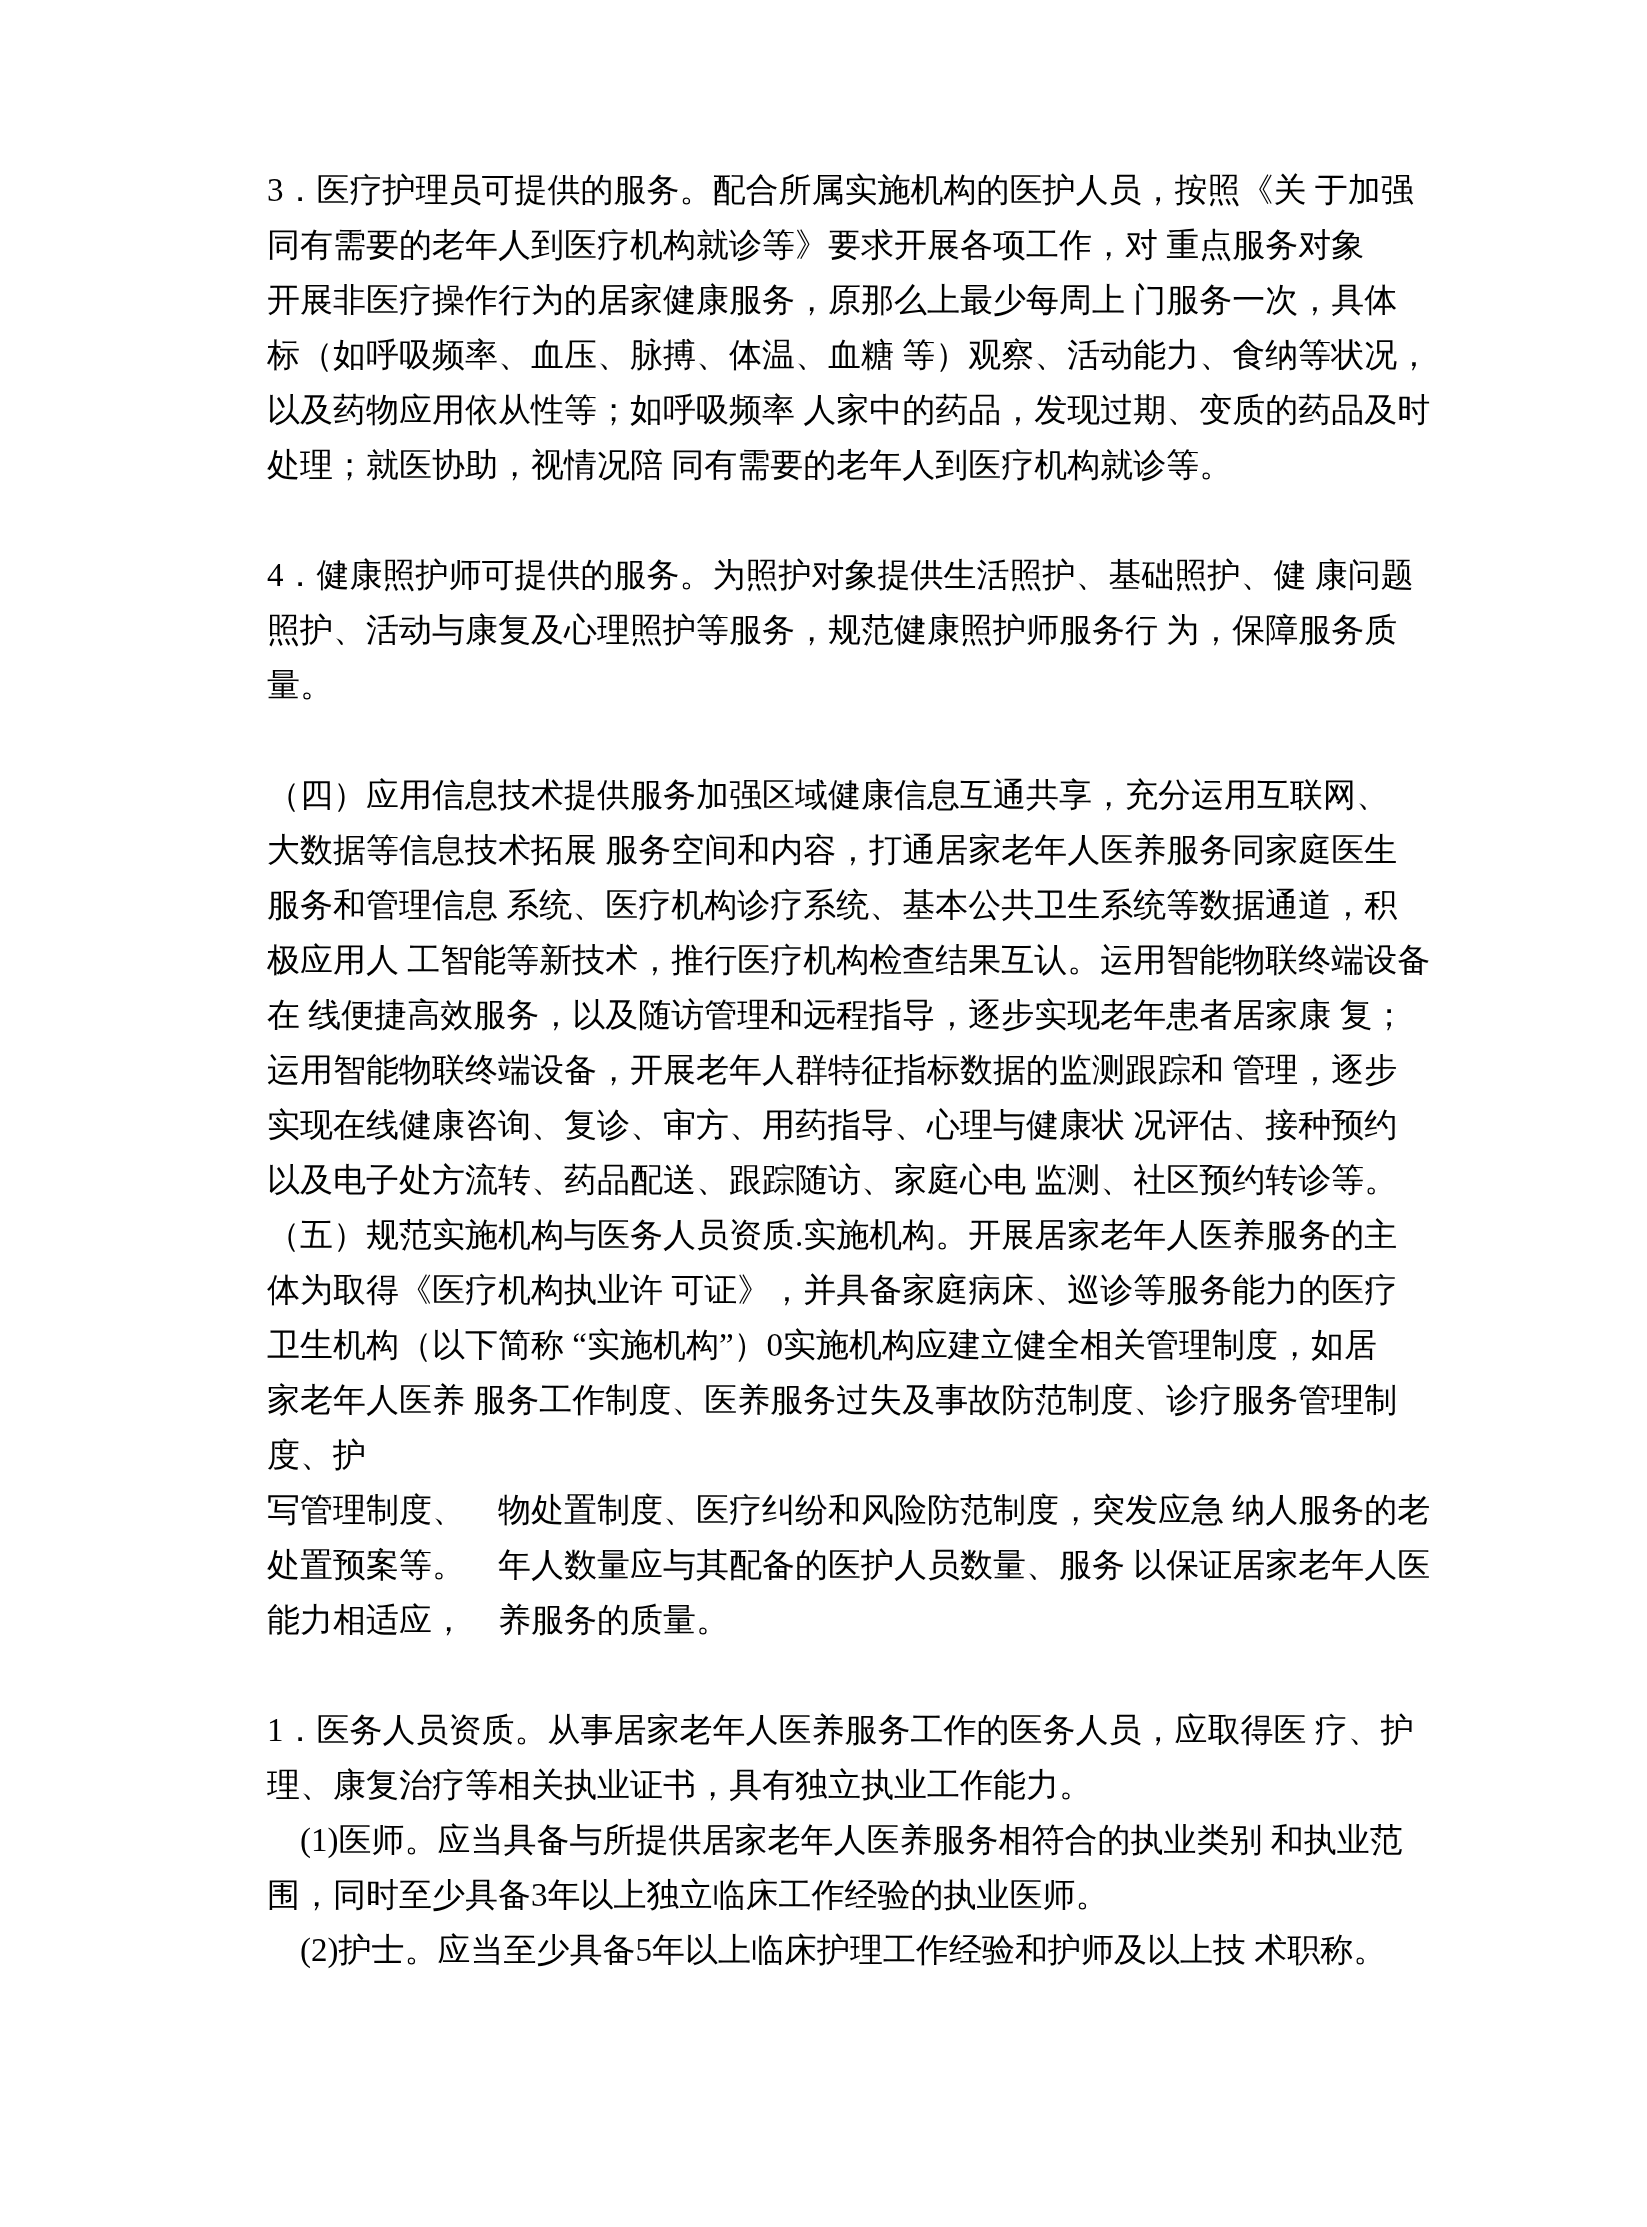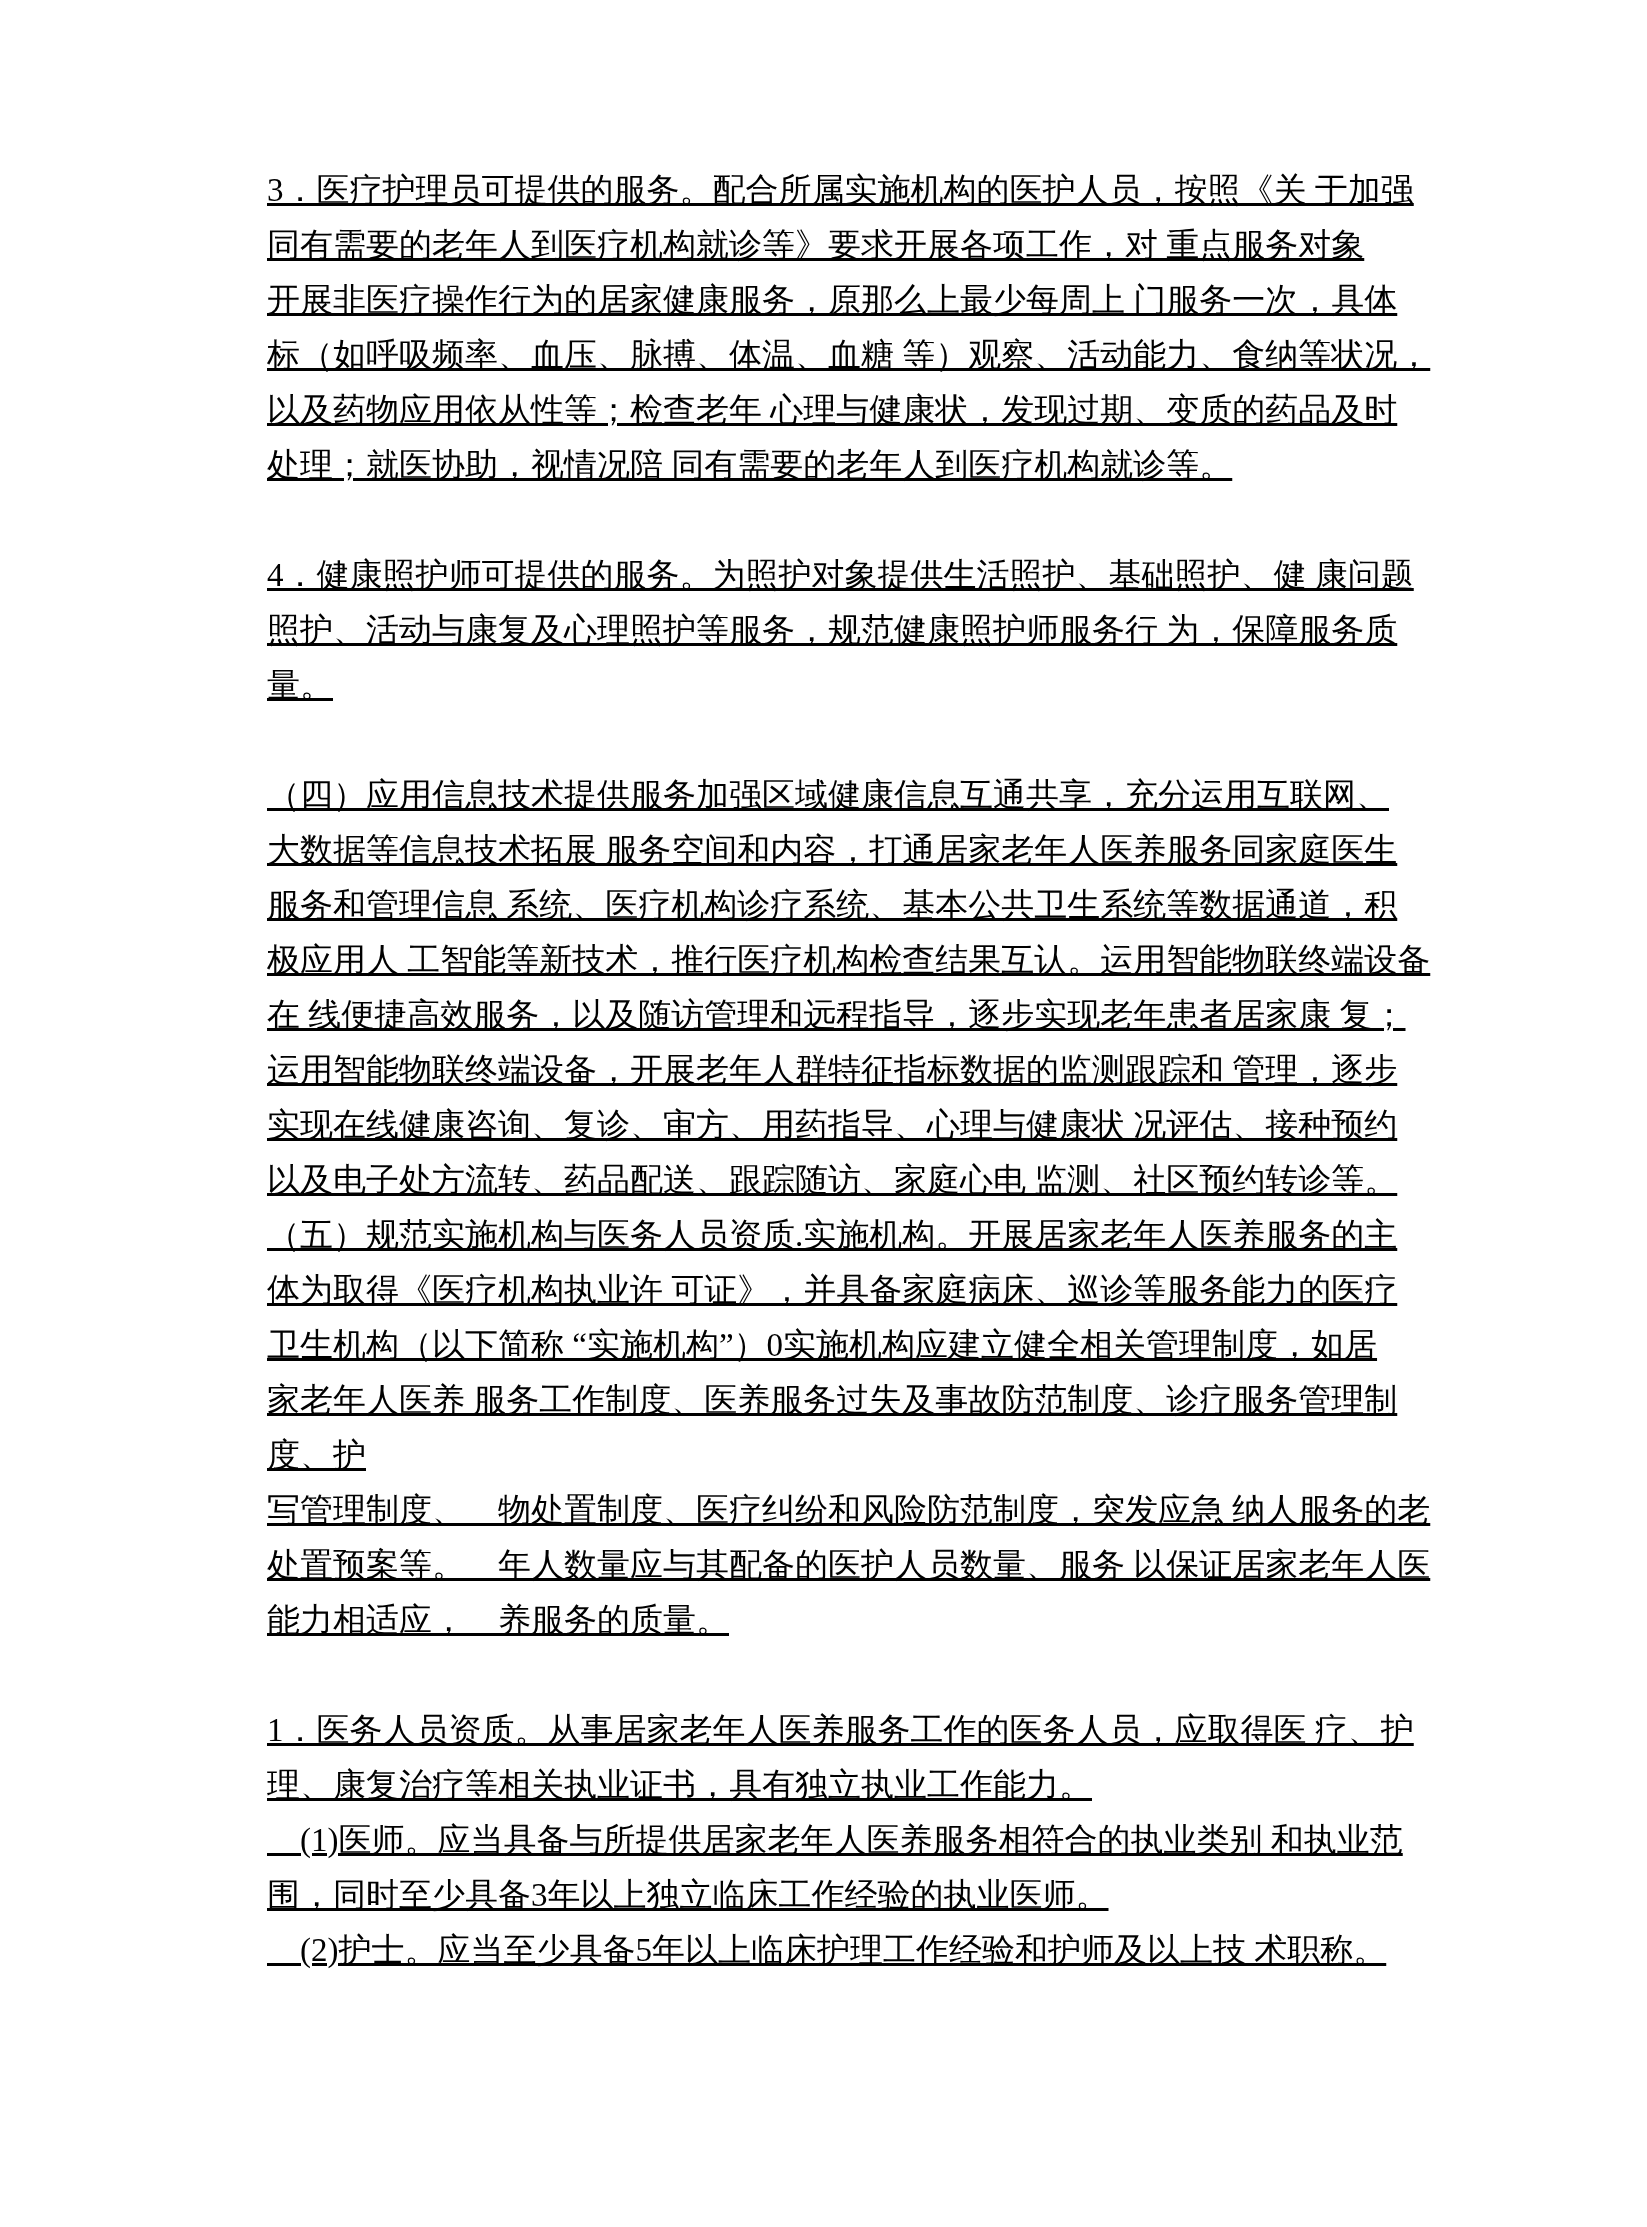--- a/index.html
+++ b/index.html
@@ -21,32 +21,31 @@
     background: #ffffff;
   }
   .line {
     height: 55px;
     line-height: 55px;
     font-size: 33px;
     color: #000000;
     font-family: "Liberation Serif", "DejaVu Serif", serif;
     white-space: pre;
     letter-spacing: 0px;
-    text-decoration: underline;
   }
 </style>
 </head>
 <body>
 
 <div class="page">
   <div class="line">3．医疗护理员可提供的服务。配合所属实施机构的医护人员，按照《关 于加强</div>
   <div class="line">同有需要的老年人到医疗机构就诊等》要求开展各项工作，对 重点服务对象</div>
   <div class="line">开展非医疗操作行为的居家健康服务，原那么上最少每周上 门服务一次，具体</div>
   <div class="line">标（如呼吸频率、血压、脉搏、体温、血糖 等）观察、活动能力、食纳等状况，</div>
-  <div class="line">以及药物应用依从性等；检查老年 心理与健康状，发现过期、变质的药品及时</div>
+  <div class="line">以及药物应用依从性等；如呼吸频率 人家中的药品，发现过期、变质的药品及时</div>
   <div class="line">处理；就医协助，视情况陪 同有需要的老年人到医疗机构就诊等。</div>
   <div class="line"></div>
   <div class="line">4．健康照护师可提供的服务。为照护对象提供生活照护、基础照护、健 康问题</div>
   <div class="line">照护、活动与康复及心理照护等服务，规范健康照护师服务行 为，保障服务质</div>
   <div class="line">量。</div>
   <div class="line"></div>
   <div class="line">（四）应用信息技术提供服务加强区域健康信息互通共享，充分运用互联网、</div>
   <div class="line">大数据等信息技术拓展 服务空间和内容，打通居家老年人医养服务同家庭医生</div>
   <div class="line">服务和管理信息 系统、医疗机构诊疗系统、基本公共卫生系统等数据通道，积</div>
   <div class="line">极应用人 工智能等新技术，推行医疗机构检查结果互认。运用智能物联终端设备</div>

